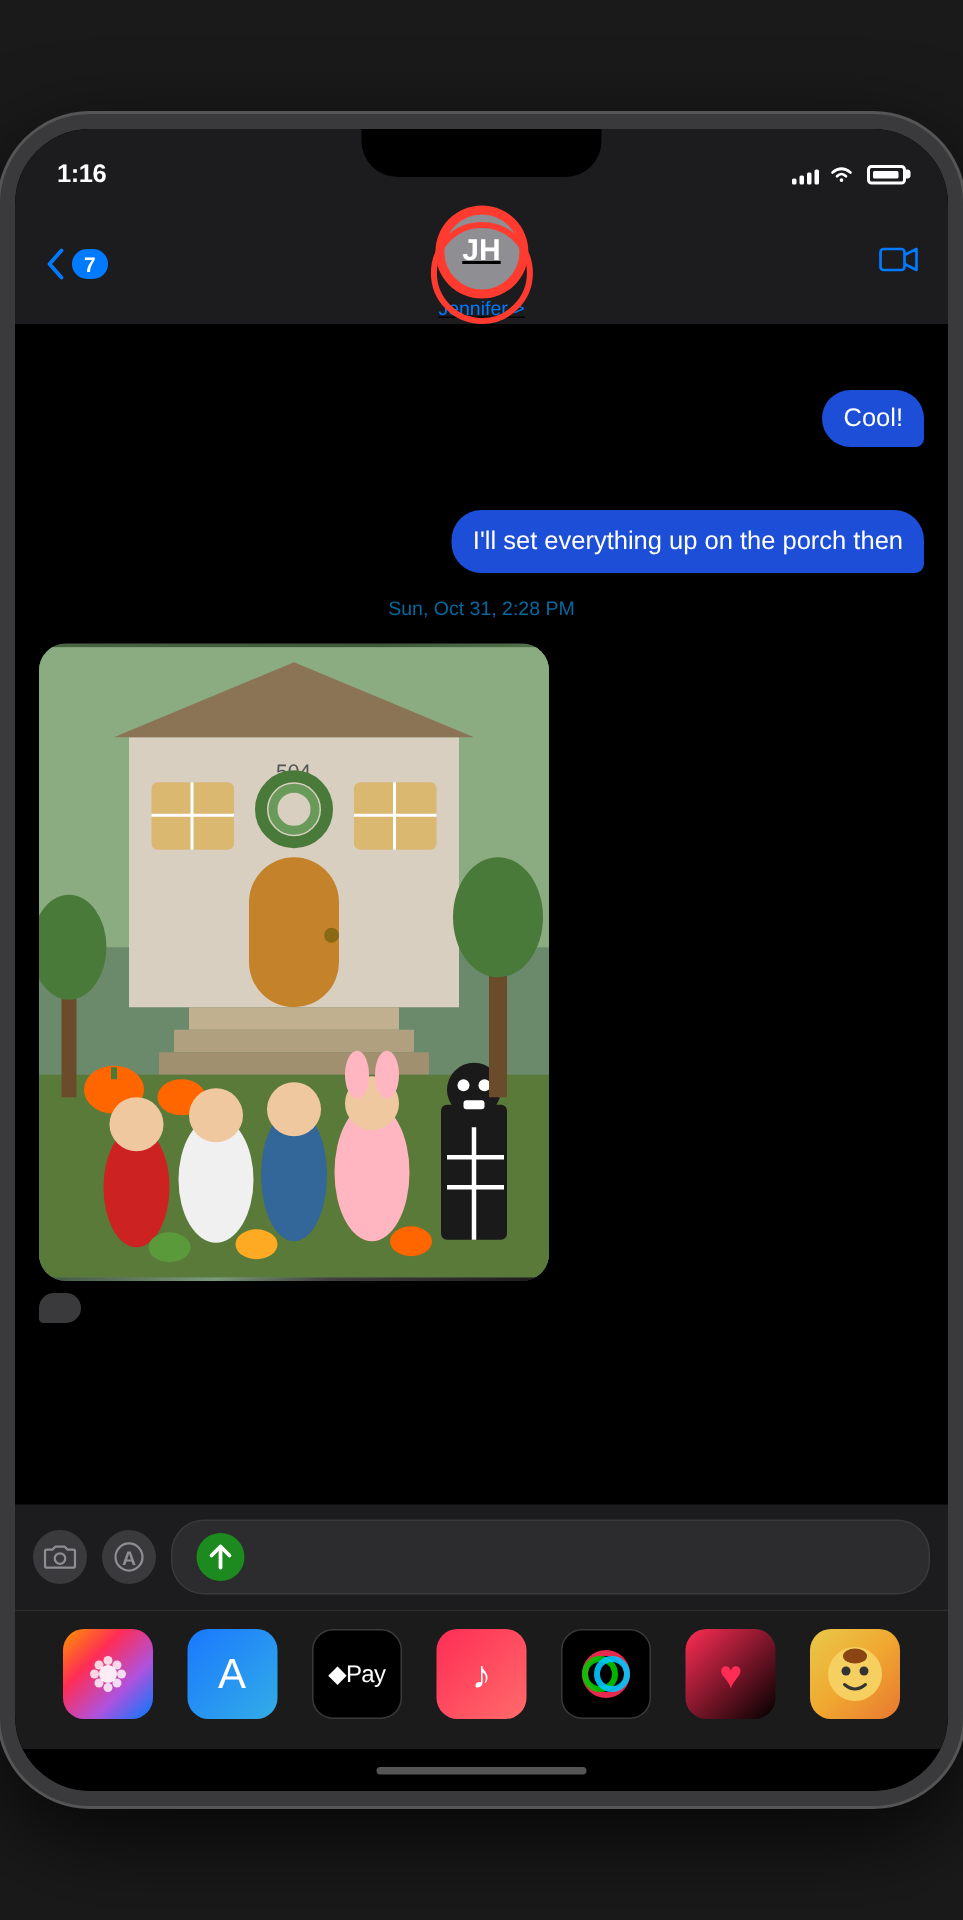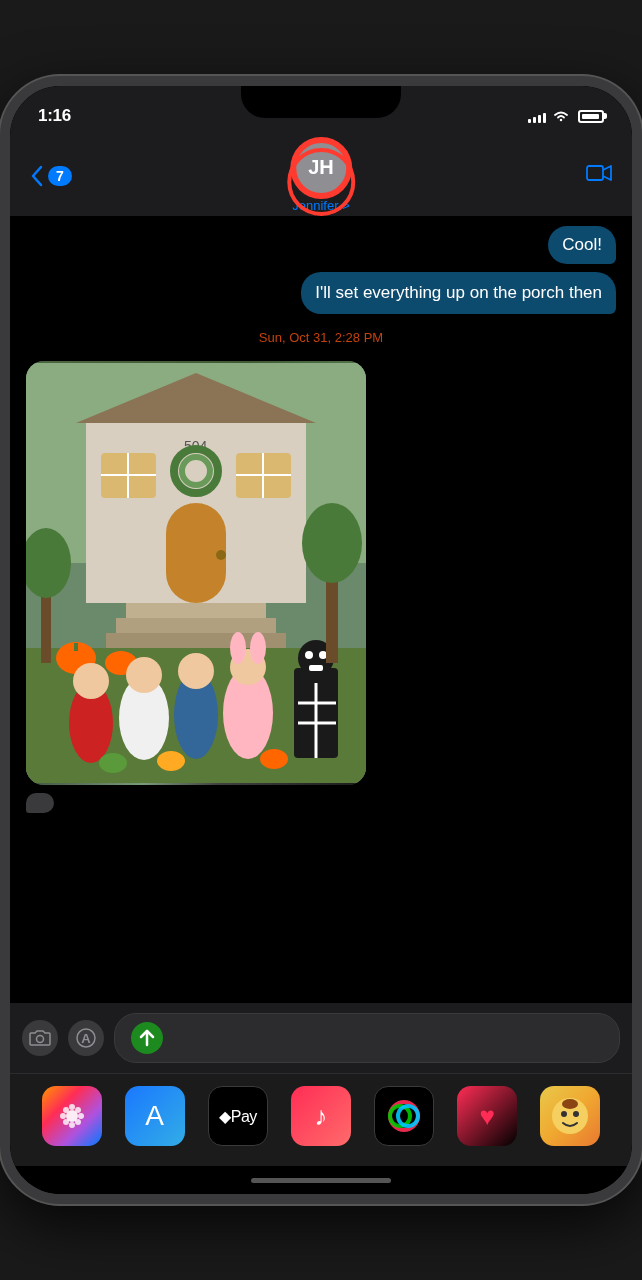--- a/index.html
+++ b/index.html
@@ -155,20 +155,21 @@
       font-weight: 600;
     }
 
     .nav-contact {
       display: flex;
       flex-direction: column;
       align-items: center;
       position: absolute;
       left: 50%;
       transform: translateX(-50%);
+      text-decoration: underline;
     }
 
     .contact-avatar {
       width: 56px;
       height: 56px;
       border-radius: 50%;
       background: #8e8e93;
       display: flex;
       align-items: center;
       justify-content: center;
@@ -234,35 +235,36 @@
     .bubble {
       max-width: 75%;
       padding: 10px 14px;
       border-radius: 20px;
       font-size: 17px;
       line-height: 1.3;
       color: #fff;
     }
 
     .bubble.outgoing {
-      background: #0c4a6e;
+      background: #1d4ed8;
       border-bottom-right-radius: 6px;
+      margin-top: 34px;
     }
 
     .bubble.incoming {
       background: #3a3a3c;
       border-bottom-left-radius: 6px;
     }
 
     .bubble.small {
       padding: 8px 14px;
     }
 
     .timestamp {
-      color: #c2410c;
+      color: #0369a1;
       font-size: 13px;
       text-align: right;
       margin: 8px 0;
       align-self: center;
     }
 
     
     .photo-bubble {
       width: 340px;
       border-radius: 18px;

